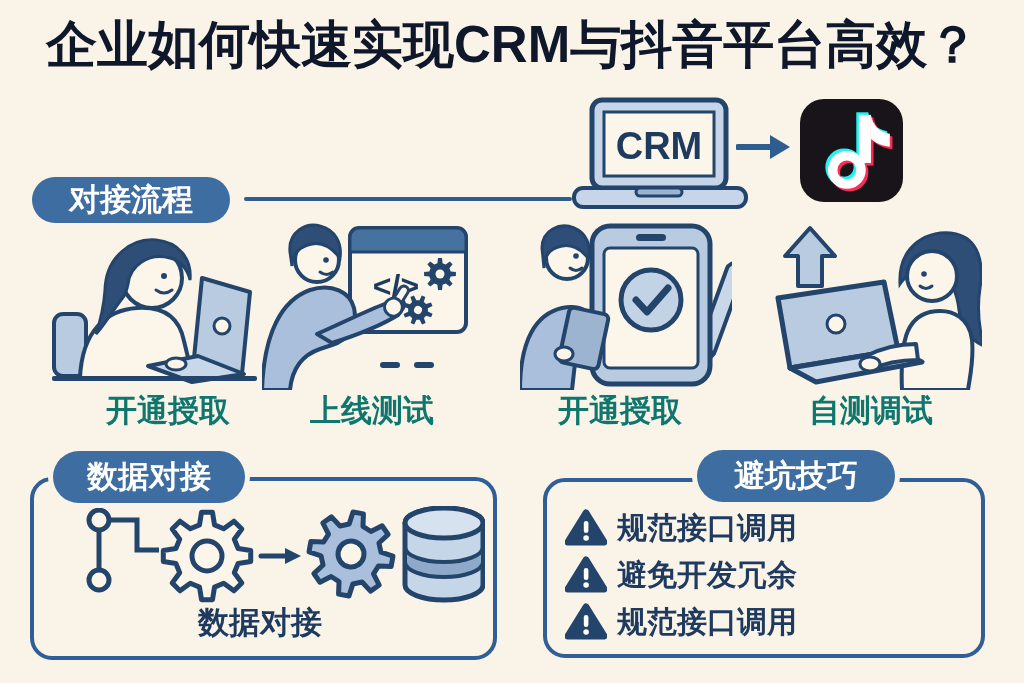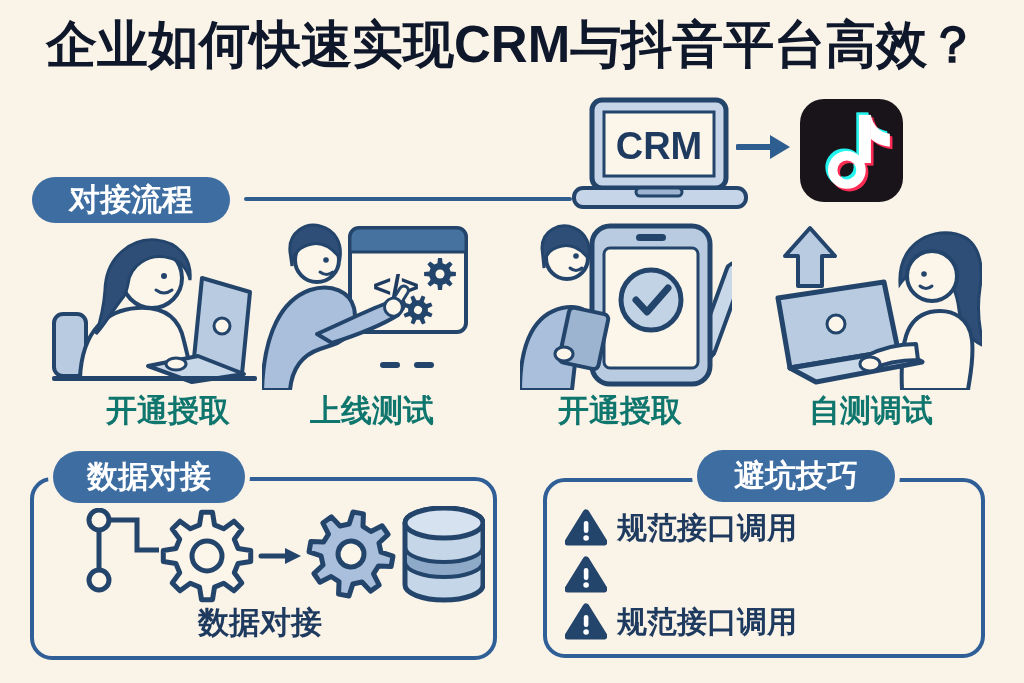--- a/index.html
+++ b/index.html
@@ -216,20 +216,21 @@
       <circle cx="21.1" cy="30" r="2.8" fill="#ffffff"></circle>
     </svg>
     <span class="tip-text">规范接口调用</span>
   </div>
   <div class="tip-row">
     <svg width="42" height="38" viewBox="0 0 42 38">
       <path d="M21,5 L39,34 L3,34 Z" fill="#24456b" stroke="#24456b" stroke-width="7" stroke-linejoin="round"></path>
       <rect x="18.8" y="13" width="4.6" height="12" rx="2.3" fill="#ffffff"></rect>
       <circle cx="21.1" cy="30" r="2.8" fill="#ffffff"></circle>
     </svg>
+    <span class="tip-text">避免开发冗余</span>
   </div>
   <div class="tip-row">
     <svg width="42" height="38" viewBox="0 0 42 38">
       <path d="M21,5 L39,34 L3,34 Z" fill="#24456b" stroke="#24456b" stroke-width="7" stroke-linejoin="round"></path>
       <rect x="18.8" y="13" width="4.6" height="12" rx="2.3" fill="#ffffff"></rect>
       <circle cx="21.1" cy="30" r="2.8" fill="#ffffff"></circle>
     </svg>
     <span class="tip-text">规范接口调用</span>
   </div>
 </div>

